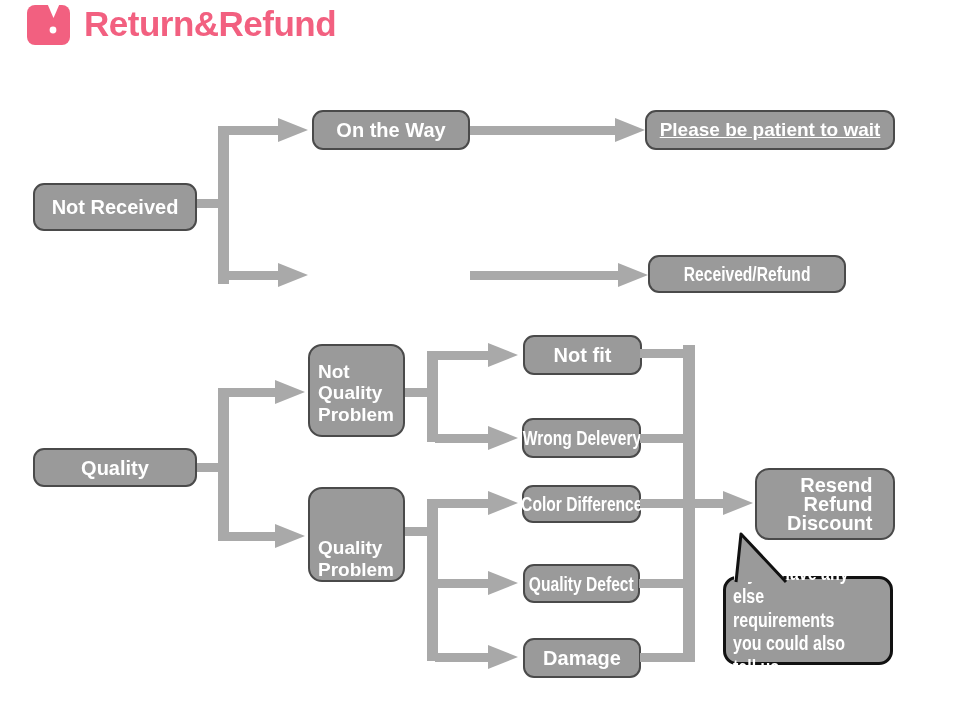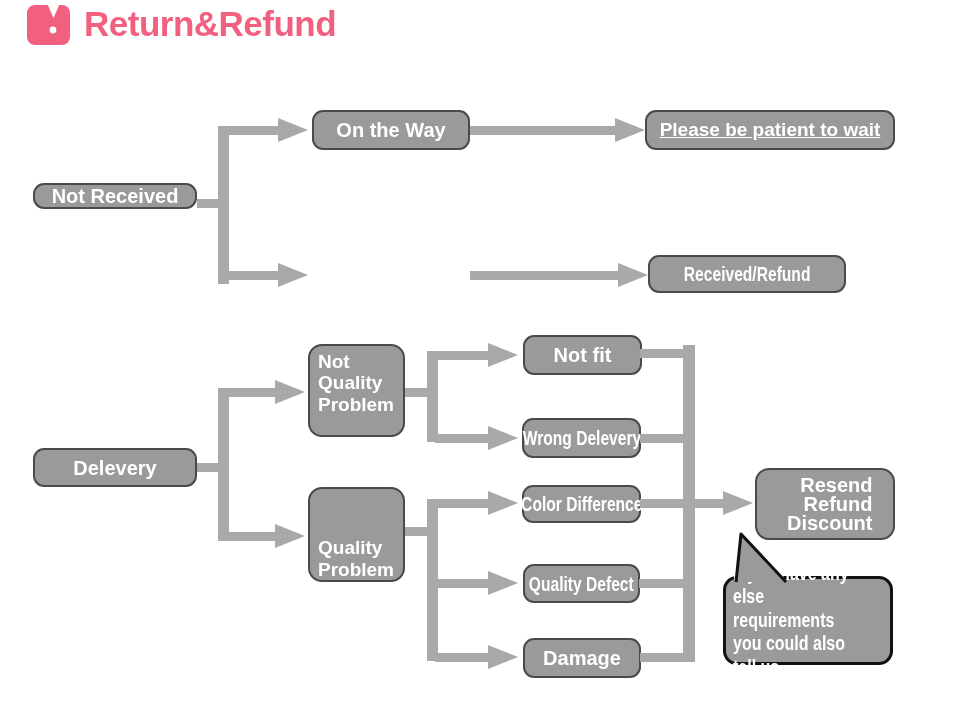--- a/index.html
+++ b/index.html
@@ -21,21 +21,21 @@
     border:2px solid var(--node-border,#4a4a4a);
     border-radius:11px;
     color:var(--node-text,#fff);
     font-weight:bold; font-size:20px; line-height:1.1;
     display:flex; align-items:center; justify-content:center;
     text-align:center;
   }
   .node .lbl { display:block; }
   .narrow .lbl { transform:scaleX(0.78); white-space:nowrap; }
   .block { justify-content:flex-start; text-align:left; padding-left:8px; font-size:19px; line-height:1.12; border-radius:14px;align-items:flex-end; }
-  .topalign { align-items:flex-start; padding-top:5px; }
+  .topalign { align-items:center; padding-top:5px; }
   .line { position:absolute; background:var(--connector,#a9a9a9); }
   .ahead {
     position:absolute; width:0; height:0;
     border-top:12px solid transparent; border-bottom:12px solid transparent;
     border-left:30px solid var(--connector,#a9a9a9);
   }
   .resend .lbl { width:95px; margin:0 auto; text-align:right; line-height:0.95; white-space:normal; }
   .bubble {
     position:absolute; left:723px; top:576px; width:170px; height:89px;
     box-sizing:border-box; background:var(--node-fill,#9a9a9a);
@@ -54,21 +54,21 @@
 
   <span class="hdr-icon">
     <svg width="46" height="44" viewBox="0 0 46 44">
       <rect x="1" y="2" width="43" height="40" rx="8" fill="var(--accent,#f26080)"></rect>
       <polygon points="21,0 27.5,15 34,0" fill="#ffffff"></polygon>
       <circle cx="27" cy="27" r="3.4" fill="#ffffff"></circle>
     </svg>
   </span>
   <h1 class="hdr-title">Return&amp;Refund</h1>
 
-  <div class="node" style="left:33px;top:183px;width:164px;height:26px;">
+  <div class="node" style="left:33px;top:183px;width:164px;height:48px;">
     <span class="lbl">Not Received</span>
   </div>
   <div class="node" style="left:312px;top:110px;width:158px;height:40px;">
     <span class="lbl">On the Way</span>
   </div>
   <div class="node" style="left:645px;top:110px;width:250px;height:40px;font-size:19px;text-decoration:underline;">
     <span class="lbl">Please be patient to wait</span>
   </div>
   <div class="node narrow" style="left:648px;top:255px;width:198px;height:38px;">
     <span class="lbl">Received/Refund</span>
@@ -79,21 +79,21 @@
   <div class="line" style="left:226px;top:126px;width:52px;height:9px;"></div>
   <div class="ahead" style="left:278px;top:118px;"></div>
   <div class="line" style="left:226px;top:271px;width:52px;height:9px;"></div>
   <div class="ahead" style="left:278px;top:263px;"></div>
   <div class="line" style="left:470px;top:126px;width:145px;height:9px;"></div>
   <div class="ahead" style="left:615px;top:118px;"></div>
   <div class="line" style="left:470px;top:271px;width:148px;height:9px;"></div>
   <div class="ahead" style="left:618px;top:263px;"></div>
 
   <div class="node" style="left:33px;top:448px;width:164px;height:39px;">
-    <span class="lbl">Delevery</span>
+    <span class="lbl">Quality</span>
   </div>
   <div class="node block topalign" style="left:308px;top:344px;width:97px;height:93px;">
     <span class="lbl">Not Quality Problem</span>
   </div>
   <div class="node block" style="left:308px;top:487px;width:97px;height:95px;">
     <span class="lbl">Quality Problem</span>
   </div>
   <div class="node" style="left:523px;top:335px;width:119px;height:40px;">
     <span class="lbl">Not fit</span>
   </div>

